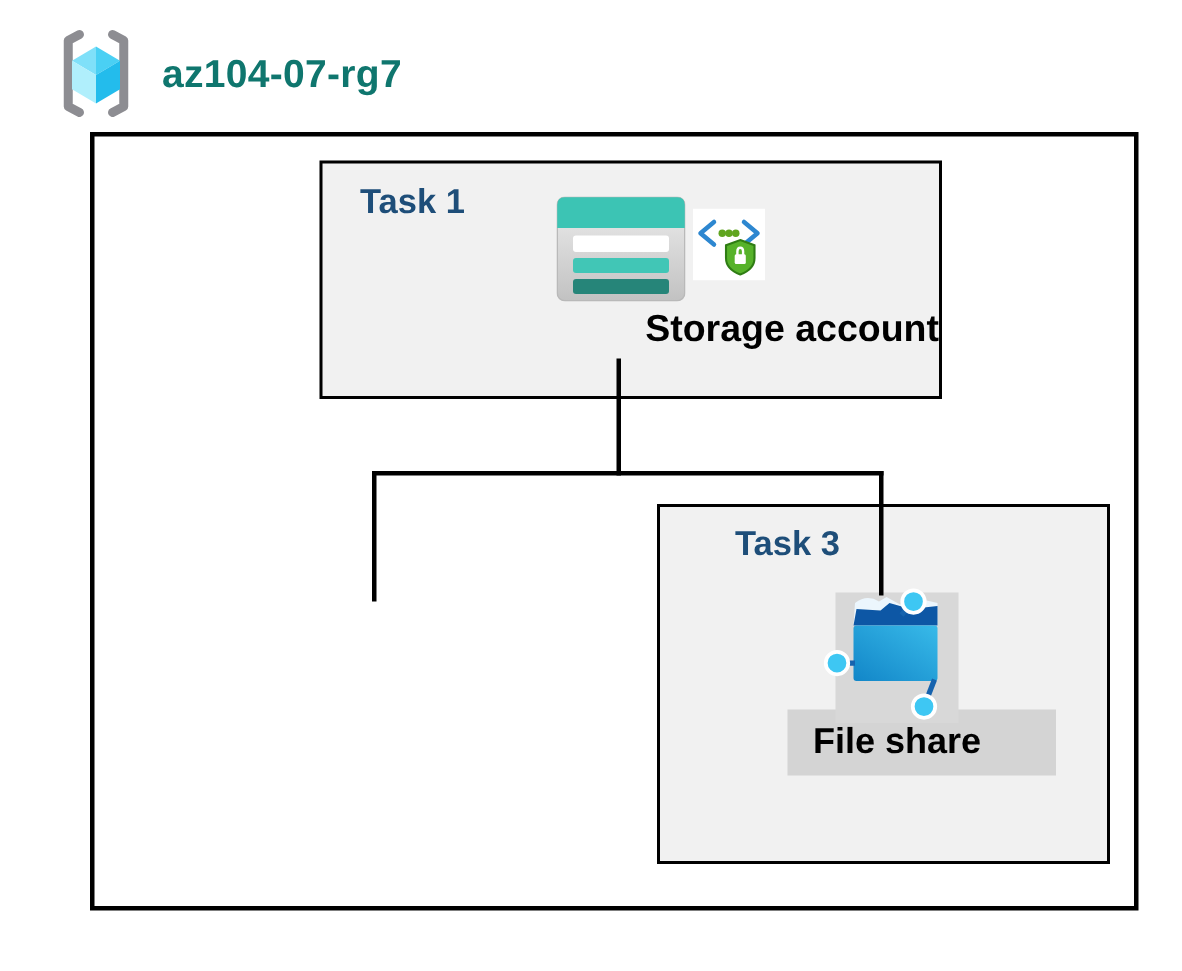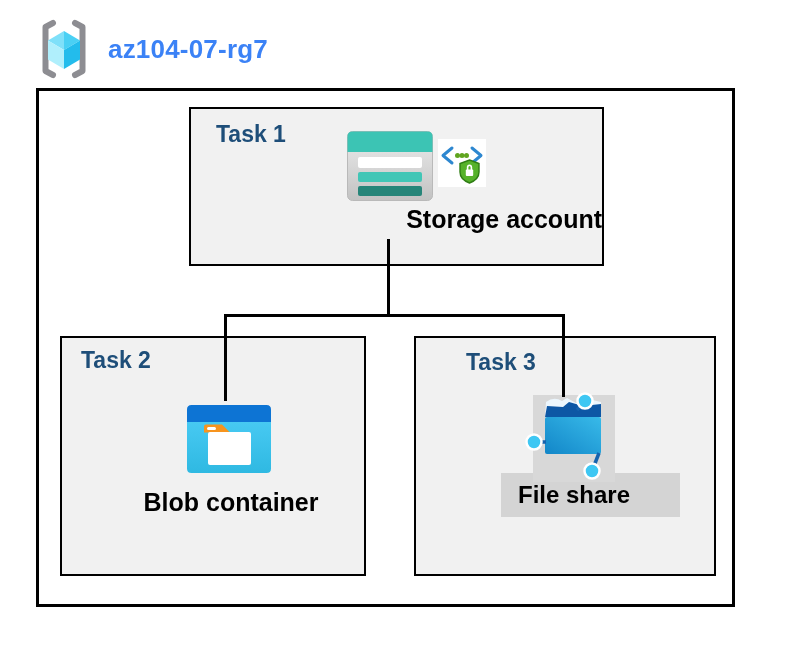--- a/index.html
+++ b/index.html
@@ -9,24 +9,24 @@
     --highlight-gray:#d4d4d4;
   }
   *{margin:0;padding:0;box-sizing:border-box;}
   html,body{width:788px;height:647px;background:#ffffff;overflow:hidden;
     font-family:"Liberation Sans","DejaVu Sans",sans-serif;}
   .stage{position:relative;width:788px;height:647px;background:#fff;}
 
   
   .rg-icon{position:absolute;left:36px;top:18px;width:56px;height:62px;}
   .rg-title{position:absolute;left:108px;top:34px;font-size:26px;font-weight:bold;
-    color:#3b82f6;white-space:nowrap;letter-spacing:.2px;}
+    color:#0f766e;white-space:nowrap;letter-spacing:.2px;}
 
   
-  .outer-box{position:absolute;left:36px;top:88px;width:699px;height:519px;
+  .outer-box{position:absolute;left:60px;top:88px;width:699px;height:519px;
     border:3px solid var(--border-color);background:#fff;}
 
   
   .task-box{position:absolute;background:var(--box-fill);
     border:2.5px solid var(--border-color);}
   .task1{left:150px;top:16px;width:415px;height:159px;}
   .task2{left:21px;top:245px;width:306px;height:240px;}
   .task3{left:375px;top:245px;width:302px;height:240px;}
 
   .task-label{position:absolute;font-size:23px;font-weight:bold;
@@ -102,39 +102,20 @@
         <circle cx="24" cy="16.5" r="2.5" fill="#60a51f"></circle>
         <circle cx="28.5" cy="16.5" r="2.5" fill="#60a51f"></circle>
         <path d="M31.5,21 L41,24.5 L41,33 Q41,40.5 31.5,44 Q22,40.5 22,33 L22,24.5 Z" fill="#56b22a" stroke="#2f7d14" stroke-width="1.4"></path>
         <path d="M29.6,31 L29.6,28.6 Q29.6,26.2 31.5,26.2 Q33.4,26.2 33.4,28.6 L33.4,31" fill="none" stroke="#ffffff" stroke-width="1.6"></path>
         <rect x="27.8" y="30.5" width="7.4" height="6.5" rx="1" fill="#ffffff"></rect>
       </svg>
 
       <div class="item-label storage-label">Storage account</div>
     </div>
 
-    <div class="task-box task2">
-      <div class="task-label">Task 2</div>
-
-      <svg class="blob-icon" viewBox="0 0 84 68">
-        <defs>
-          <linearGradient id="bcBody" x1="0" y1="0" x2="0" y2="1">
-            <stop offset="0" stop-color="#47c9f2"></stop>
-              <stop offset="1" stop-color="#2fb9e2"></stop>
-          </linearGradient>
-        </defs>
-        <path d="M0,4.5 Q0,0 4.5,0 L79.5,0 Q84,0 84,4.5 L84,17 L0,17 Z" fill="#0d74d4"></path>
-        <path d="M0,17 L84,17 L84,63.5 Q84,68 79.5,68 L4.5,68 Q0,68 0,63.5 Z" fill="url(#bcBody)"></path>
-        <path d="M19,19.5 L35,19.5 L43,27.5 L17,27.5 L17,21.5 Q17,19.5 19,19.5 Z" fill="#f7941e"></path>
-        <rect x="20" y="22" width="9" height="3" rx="1.5" fill="#ffffff"></rect>
-        <rect x="21" y="27" width="43" height="33" rx="2" fill="#ffffff"></rect>
-      </svg>
-
-      <div class="item-label blob-label">Blob container</div>
-    </div>
 
     <div class="task-box task3">
       <div class="task-label">Task 3</div>
 
       <div class="fs-label-plate">
         <div class="item-label fs-label">File share</div>
       </div>
 
       <svg class="fs-icon" viewBox="0 0 100 95">
         <defs>

